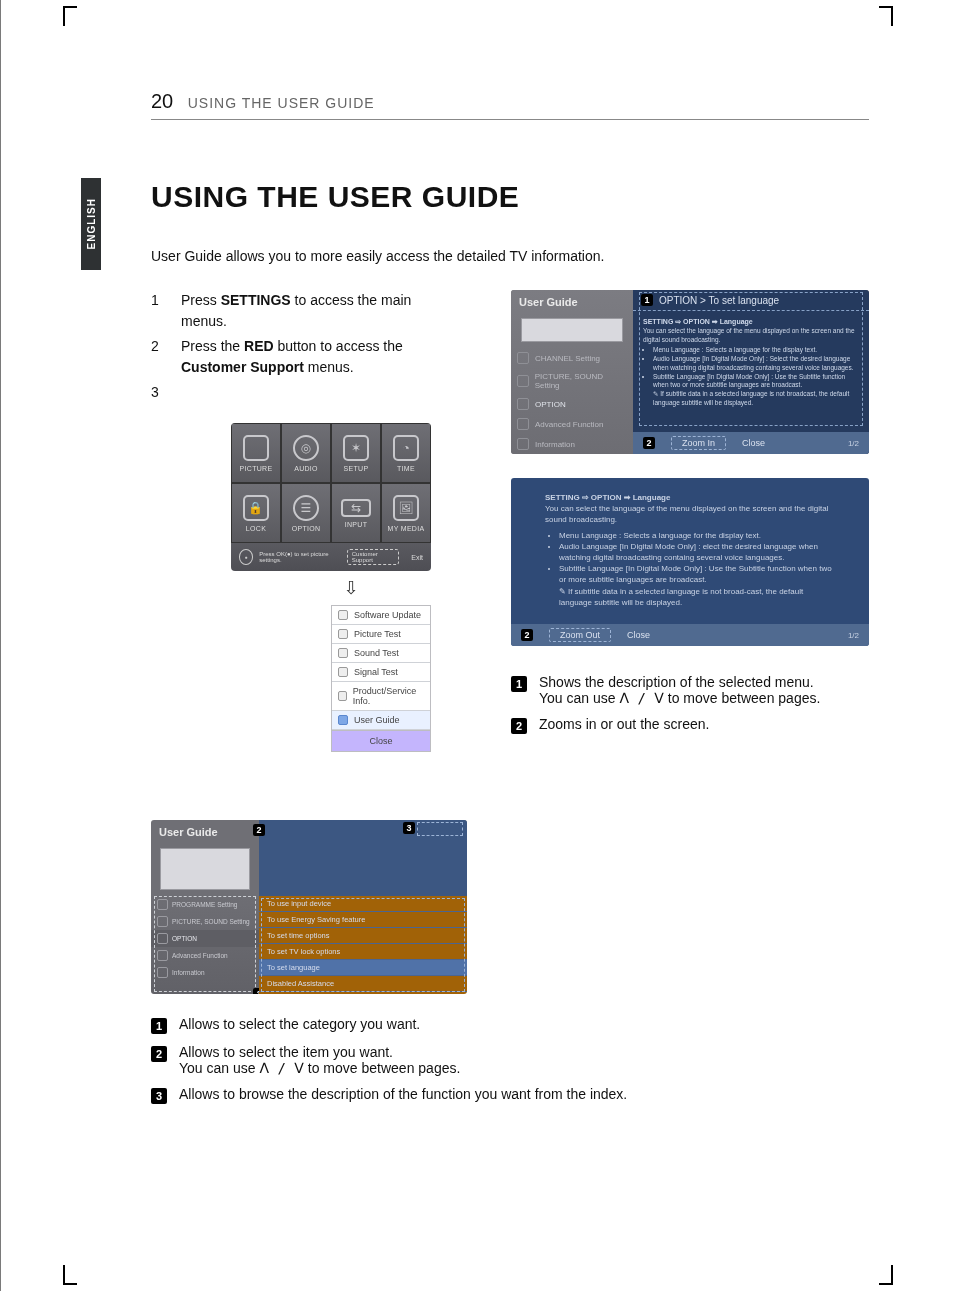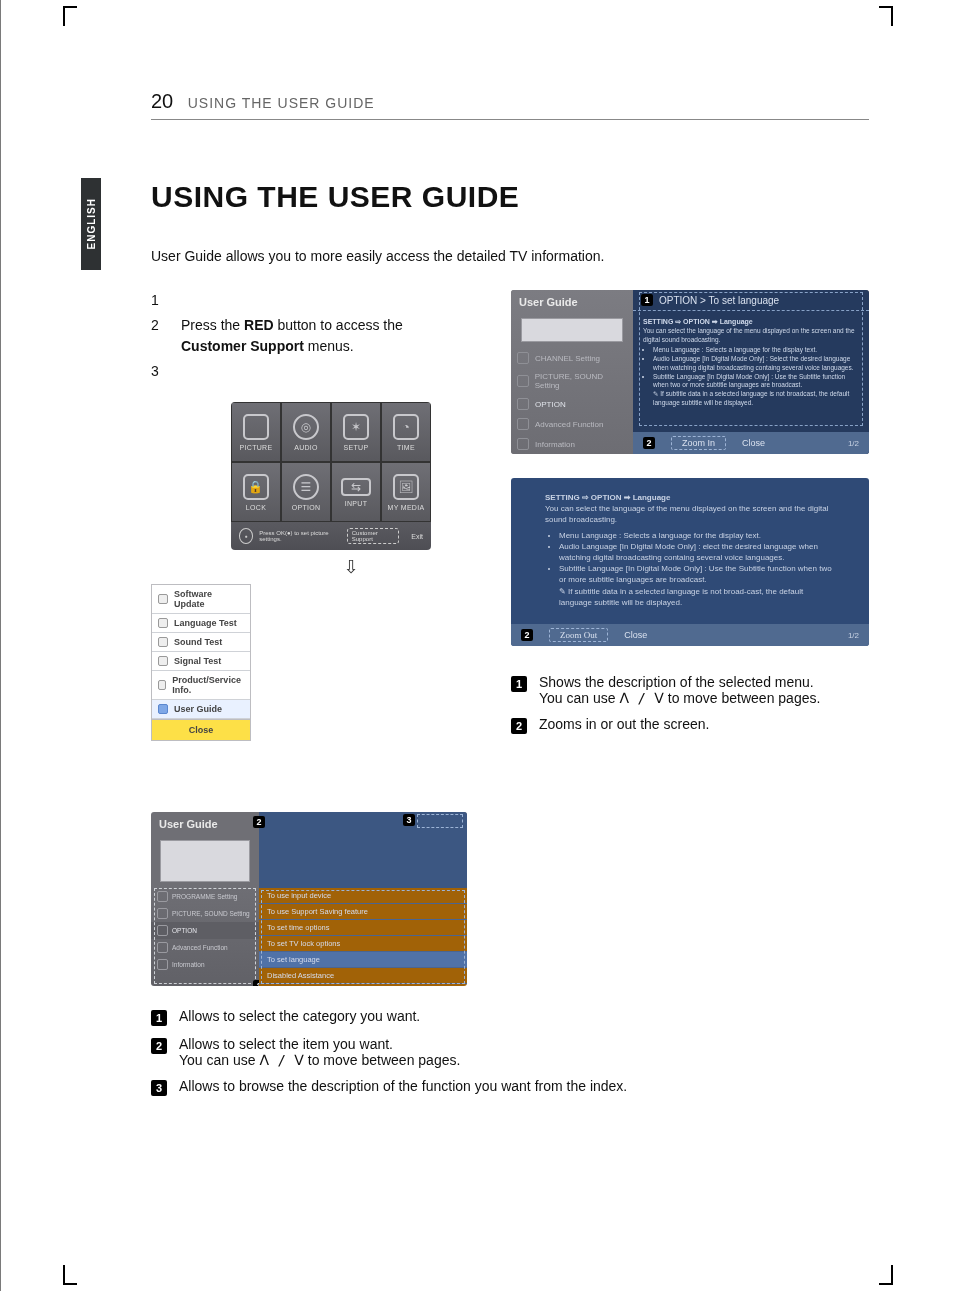--- a/index.html
+++ b/index.html
@@ -49,21 +49,21 @@
   .cell .lbl{font-size:7px;color:#ddd;margin-top:4px;letter-spacing:0.3px;}
   .osdgrid .footer{background:linear-gradient(#5a5a60,#4e4e54);height:28px;display:flex;align-items:center;padding:0 8px;gap:6px;}
   .osdgrid .footer .okcirc{width:14px;height:14px;border:1.5px solid #ccc;border-radius:50%;display:flex;align-items:center;justify-content:center;font-size:6px;color:#ccc;}
   .osdgrid .footer .okcirc::after{content:"●";font-size:5px;}
   .osdgrid .footer .ft{font-size:6px;color:#ddd;}
   .osdgrid .footer .cs{margin-left:auto;border:1px dashed #ccc;padding:1px 4px;border-radius:3px;}
   .osdgrid .footer .exit{font-size:7px;color:#ddd;margin-left:6px;}
   .downarr{text-align:center;font-size:18px;margin:6px 0 6px 100px;color:#333;}
 
   
-  .popup{width:98px;border:1px solid var(--btn-border);font-size:9px;color:#444;background:#fde047;font-weight:bold;}
+  .popup{width:98px;margin-left:180px;border:1px solid var(--btn-border);font-size:9px;color:#444;background:#c4b5fd;}
   .popup .pi{display:flex;align-items:center;gap:6px;padding:4px 6px;border-bottom:1px solid var(--list-border);background:#fff;}
   .popup .pi.active{background:#e9f1ff;}
   .popup .pi .ic{width:8px;height:8px;border:1px solid #999;border-radius:2px;background:#eee;}
   .popup .pi.active .ic{background:#7ea7e6;border-color:#5a87cf;}
   .popup .close{text-align:center;padding:5px 0;border-top:1px solid var(--btn-border);}
 
   
   .screen{border-radius:3px;background:#7a7a7f;overflow:hidden;}
   .screen.s1{height:164px;display:flex;}
   .screen .sbar{width:122px;background:linear-gradient(#7c7c82,#6d6d73);display:flex;flex-direction:column;}
@@ -139,20 +139,21 @@
     </div>
 
     <h1 class="title">USING THE USER GUIDE</h1>
     <p class="intro">User Guide allows you to more easily access the detailed TV information.</p>
 
     <div class="twocol">
       <div class="left">
         <ol class="steps">
           <li>
               <span class="num">1</span>
+            <span><span>Press </span><b>SETTINGS</b><span> to access the main menus.</span></span>
             </li>
           <li>
               <span class="num">2</span>
             <span><span>Press the </span><b>RED</b><span> button to access the </span><b>Customer Support</b><span> menus.</span></span>
             </li>
           <li>
               <span class="num">3</span>
             </li>
         </ol>
 
@@ -202,21 +203,21 @@
         </div>
         <div class="downarr">⇩</div>
 
         <div class="popup">
           <div class="pi">
               <span class="ic"></span>
               <span>Software Update</span>
             </div>
           <div class="pi">
               <span class="ic"></span>
-              <span>Language Test</span>
+              <span>Picture Test</span>
             </div>
           <div class="pi">
               <span class="ic"></span>
               <span>Sound Test</span>
             </div>
           <div class="pi">
               <span class="ic"></span>
               <span>Signal Test</span>
             </div>
           <div class="pi">
@@ -287,21 +288,21 @@
             <b>SETTING ⇨ OPTION ➡ Language</b><br>
             <span>You can select the language of the menu displayed on the screen and the digital sound broadcasting.</span>
             <ul style="margin:4px 0 0 14px;padding:0;">
               <li>Menu Language : Selects a language for the display text.</li>
               <li>Audio Language  [In Digital Mode Only] : elect the desired language when watching digital broadcasting containg several voice languages.</li>
               <li><span>Subtitle Language [In Digital Mode Only] : Use the Subtitle function when two or more subtitle languages are broadcast.</span><br><span>✎  If subtitle data in a selected language is not broad-cast, the default language subtitle will be displayed.</span></li>
             </ul>
           </div>
           <div class="zoomrow" style="background:#506a90;display:flex;align-items:center;justify-content:center;gap:16px;padding:4px 10px;">
             <span class="call" style="background:#000;color:#fff;font-weight:700;font-size:9px;width:12px;height:12px;display:inline-flex;align-items:center;justify-content:center;border-radius:2px;">2</span>
-            <span class="z" style="font-size:9px;color:#d9e1ef;padding:1px 10px;border:1px dashed #9db4d6;border-radius:2px;font-family:Liberation Serif, serif;">Zoom Out</span>
+            <span class="z" style="font-size:9px;color:#d9e1ef;padding:1px 10px;border:1px dashed #9db4d6;border-radius:2px;">Zoom Out</span>
             <span class="cl" style="font-size:9px;color:#d9e1ef;">Close</span>
             <span class="pg" style="margin-left:auto;font-size:8px;color:#c8d2e4;">1/2</span>
           </div>
         </div>
 
         <div class="callouts">
           <div class="cl-row">
             <span class="badge">1</span>
             <span>
               <span>Shows the description of the selected menu.</span><br>
@@ -349,21 +350,21 @@
             </div>
           <div class="citem">
               <span class="ci"></span>
               <span>Information</span>
             </div>
           <span class="badge b1">1</span>
         </div>
         <div class="opts">
           <span class="dash"></span>
           <div class="oitem"><span>To use input device</span></div>
-          <div class="oitem"><span>To use Support Saving feature</span></div>
+          <div class="oitem"><span>To use Energy Saving feature</span></div>
           <div class="oitem"><span>To set time options</span></div>
           <div class="oitem"><span>To set TV lock options</span></div>
           <div class="oitem sel"><span>To set language</span></div>
           <div class="oitem"><span>Disabled Assistance</span></div>
           <div class="oitem"></div>
         </div>
       </div>
     </div>
 
     <div class="callouts2">

